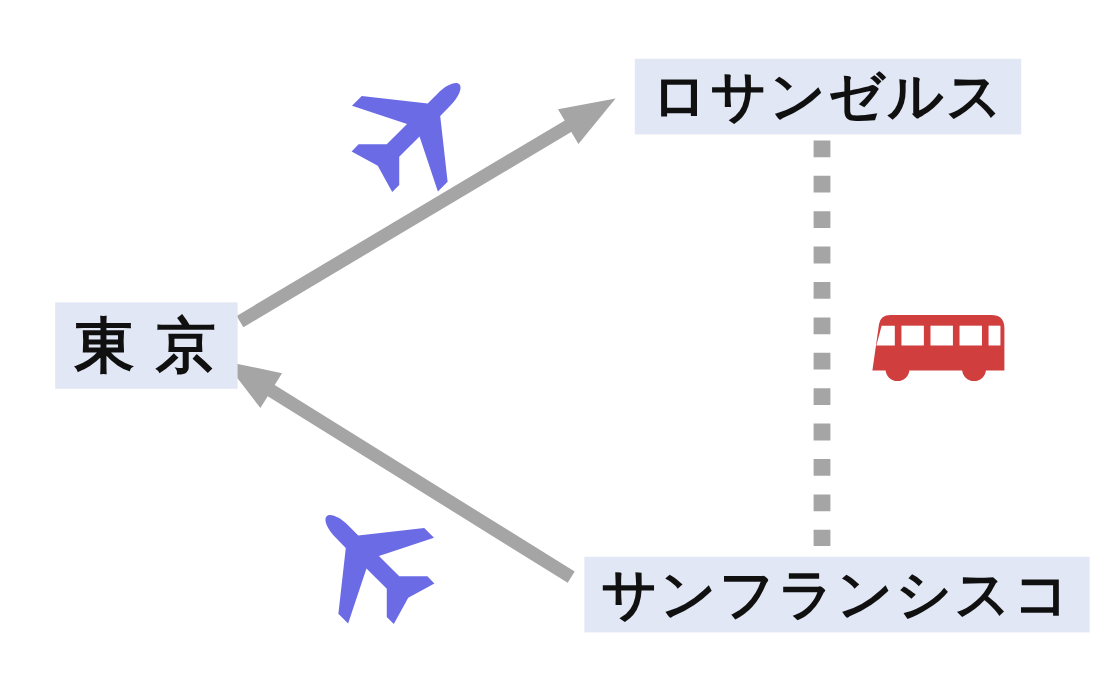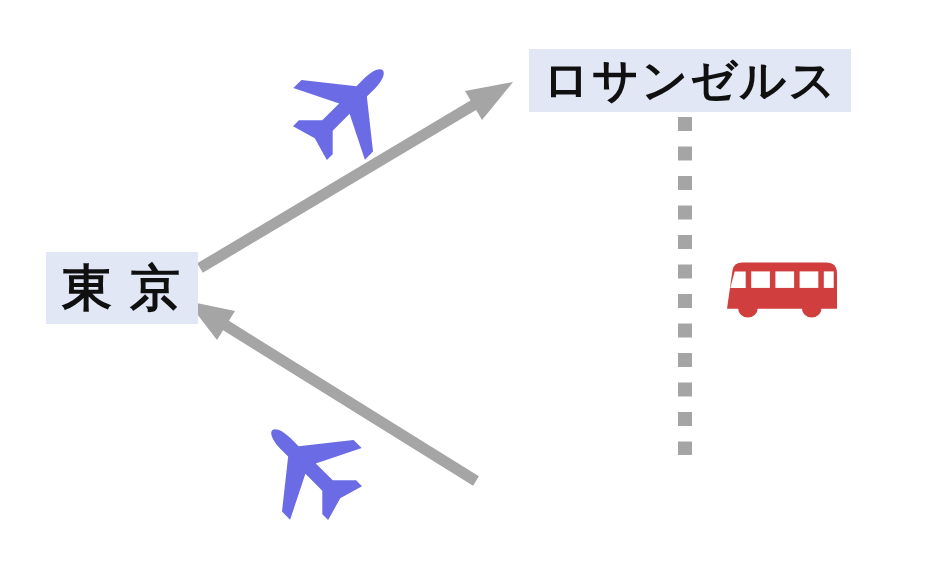--- a/index.html
+++ b/index.html
@@ -89,14 +89,15 @@
       <rect x="98" y="14" width="9" height="15" fill="#ffffff"></rect>
       <circle cx="29" cy="47" r="9" fill="currentColor"></circle>
       <circle cx="87" cy="47" r="9" fill="currentColor"></circle>
     </g>
   </svg>
 
   <div class="node-label tokyo">東 京</div>
 
   <div class="node-label la">ロサンゼルス</div>
 
+  <div class="node-label sf">サンフランシスコ</div>
 
 </div>
 
 </body></html>

